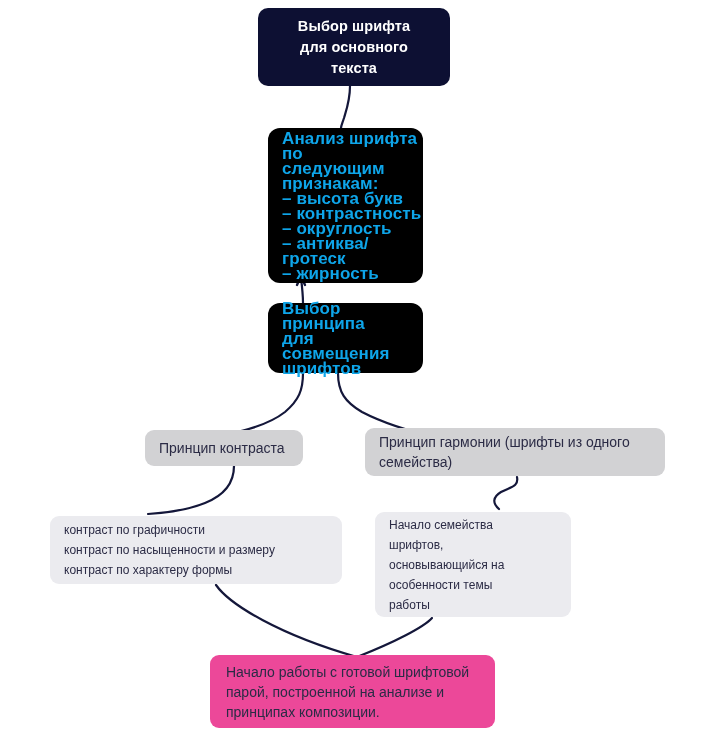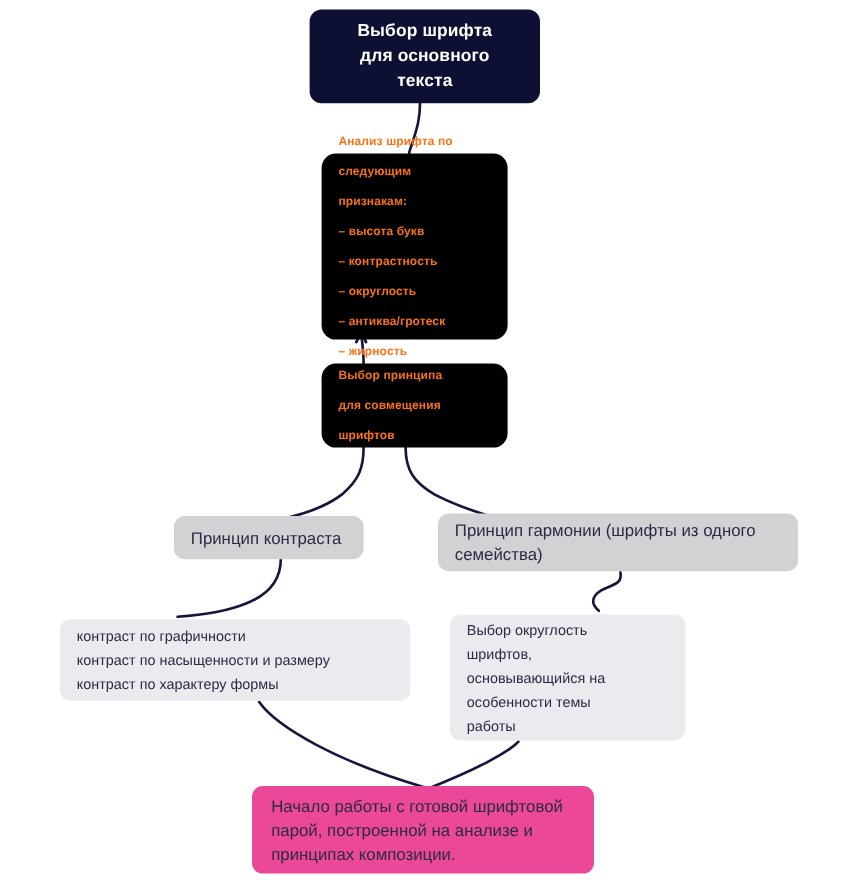--- a/index.html
+++ b/index.html
@@ -58,24 +58,24 @@
     text-align: center;
     letter-spacing: .1px;
   }
 
   
   .n-black {
     background: #000000;
     border-radius: 12px;
   }
   .n-black .txt {
-    color: #f97316;
-    font-size: 10px;
+    color: #0ea5e9;
+    font-size: 17px;
     font-weight: bold;
-    line-height: 25px;
+    line-height: 15px;
     text-align: left;
     letter-spacing: .1px;
   }
   .n-analysis {
     left: 268px;
     top: 128px;
     width: 155px;
     height: 155px;
     padding: 6px 0 6px 14px;
   }
@@ -223,21 +223,21 @@
 семейства)</span>
   </div>
 
   <div class="node n-light n-contrast-list">
     <span class="txt">контраст по графичности
 контраст по насыщенности и размеру
 контраст по характеру формы</span>
   </div>
 
   <div class="node n-light n-family-choice">
-    <span class="txt">Выбор округлость
+    <span class="txt">Начало семейства
 шрифтов,
 основывающийся на
 особенности темы
 работы</span>
   </div>
 
   <div class="node n-pink">
     <span class="txt">Начало работы с готовой шрифтовой
 парой, построенной на анализе и
 принципах композиции.</span>

